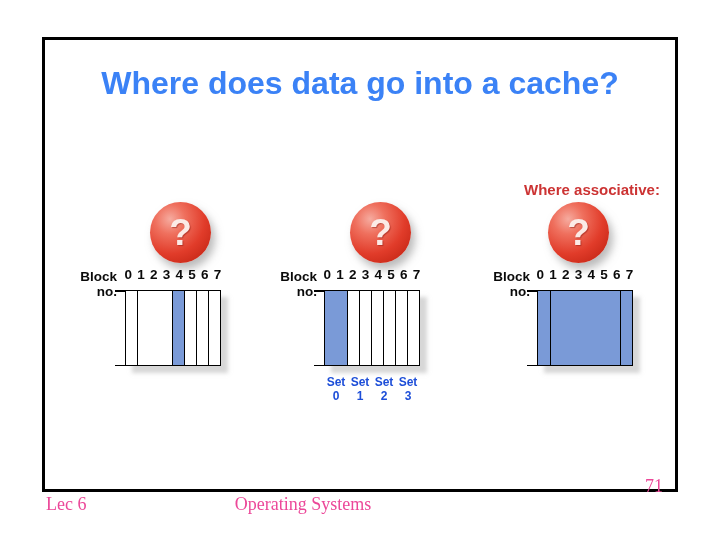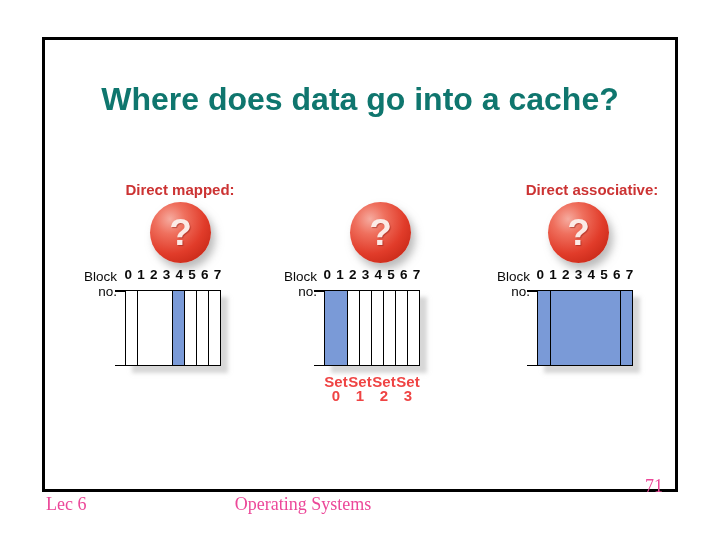--- a/index.html
+++ b/index.html
@@ -1,63 +1,62 @@
 <!DOCTYPE html>
 <html style="--blue: #7a9ad7; --red: #cc3333; --ball: #e13c2a;"><head>
 <meta charset="utf-8">
 <style>
   html,body{margin:0;padding:0;background:#fff;}
   .page{position:relative;width:720px;height:540px;background:#fff;overflow:hidden;
         font-family:"Liberation Sans",sans-serif;}
   .frame{position:absolute;left:42px;top:37px;width:636px;height:455px;
          border:3px solid #000;box-sizing:border-box;background:#fff;}
-  .title{position:absolute;left:42px;top:81px;width:636px;margin:0;text-align:center;
-         font-size:32px;font-weight:bold;color:#0f766e;letter-spacing:0px;}
+  .title{position:absolute;left:42px;top:65px;width:636px;margin:0;text-align:center;
+         font-size:32px;font-weight:bold;color:#3b82f6;letter-spacing:0px;}
   .red-label{position:absolute;top:181px;transform:translateX(-50%);
              font-size:15px;font-weight:bold;color:var(--red,#cc3333);white-space:nowrap;}
   .lab1{left:180px}.lab2{left:380px}.lab3{left:592px}
   .ball{position:absolute;top:202px;width:61px;height:61px;border-radius:50%;
         background:radial-gradient(circle at 33% 28%, #f6ab9f 0%, #ef705e 25%, var(--ball,#e13c2a) 58%, #b81d0d 100%);
         box-shadow:4px 6px 8px rgba(140,140,140,0.6);
         display:flex;align-items:center;justify-content:center;}
   .ball1{left:150px}.ball2{left:350px}.ball3{left:548px}
   .qmark{color:#fbeae6;font-size:37px;font-weight:bold;line-height:1;
          text-shadow:1px 1px 1px rgba(150,30,20,0.55);}
   .block-label{position:absolute;top:269px;width:62px;text-align:right;
-               font-size:13.5px;font-weight:normal;color:#0a0a0a;line-height:15px;}
+               font-size:13.5px;font-weight:bold;color:#0a0a0a;line-height:15px;}
   .blk1{left:55px}.blk2{left:255px}.blk3{left:468px}
   .digits{position:absolute;top:267px;width:102px;display:flex;
           justify-content:space-around;font-size:13.5px;font-weight:bold;color:#0a0a0a;}
   .dig1{left:122px}.dig2{left:321px}.dig3{left:534px}
   .cache-box{position:absolute;top:290px;width:96px;height:76px;display:flex;
              border:1px solid #000;background:#fff;box-sizing:border-box;
              box-shadow:7px 7px 4px rgba(175,175,175,0.5);}
   .box1{left:125px}.box2{left:324px}.box3{left:537px}
   .cache-box::before,.cache-box::after{content:"";position:absolute;left:-11px;width:11px;
              height:1.5px;background:#000;}
   .cache-box::before{top:-1px}.cache-box::after{bottom:-1px}
   .cell{flex:1;background:#fff;}
   .cell.blue{background:var(--blue,#7a9ad7);}
   .cell.div-left{border-left:1px solid #000;}
   .sets{position:absolute;left:324px;top:375px;width:96px;display:flex;}
-  .set-col{flex:1;text-align:center;font-size:15px;font-weight:bold;color:#ef4444;line-height:14px;}
+  .set-col{flex:1;text-align:center;font-size:12px;font-weight:bold;color:#1d4ed8;line-height:14px;}
   .footer-item{position:absolute;font-family:"Liberation Serif",serif;font-size:18px;color:#ec4899;}
   .f-left{left:46px;top:494px;}
   .f-center{left:0;top:494px;width:606px;text-align:center;}
   .f-right{left:645px;top:476px;}
 </style>
 </head>
 <body>
 
 <div class="page">
   <div class="frame"></div>
 
   <h1 class="title">Where does data go into a cache?</h1>
 
-  <div class="red-label lab1">Direct mapped:</div>
   <div class="ball ball1">
     <span class="qmark">?</span>
   </div>
   <div class="block-label blk1">
     <div>Block</div>
     <div>no.</div>
   </div>
   <div class="digits dig1">
       <span>0</span>
       <span>1</span>
@@ -118,21 +117,21 @@
       <div class="set-col">
         <div>Set</div>
         <div>2</div>
       </div>
       <div class="set-col">
         <div>Set</div>
         <div>3</div>
       </div>
     </div>
 
-  <div class="red-label lab3">Direct associative:</div>
+  <div class="red-label lab3">Where associative:</div>
   <div class="ball ball3">
     <span class="qmark">?</span>
   </div>
   <div class="block-label blk3">
     <div>Block</div>
     <div>no.</div>
   </div>
   <div class="digits dig3">
       <span>0</span>
       <span>1</span>

